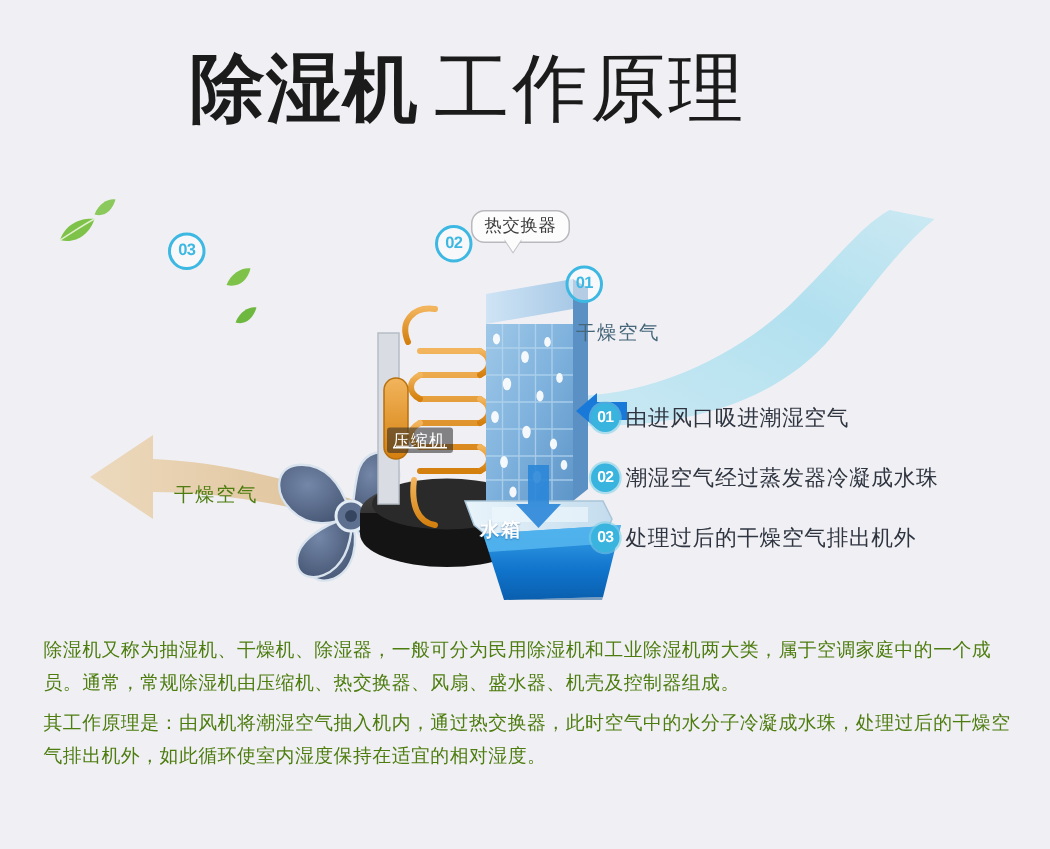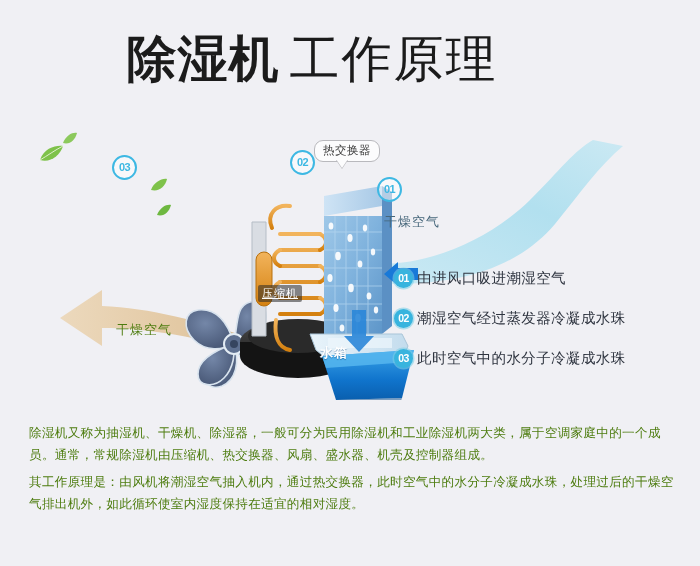--- a/index.html
+++ b/index.html
@@ -404,20 +404,20 @@
   <div class="legend-row">
     <div class="legend-badge">01</div>
     <div class="legend-text">由进风口吸进潮湿空气</div>
   </div>
   <div class="legend-row">
     <div class="legend-badge">02</div>
     <div class="legend-text">潮湿空气经过蒸发器冷凝成水珠</div>
   </div>
   <div class="legend-row">
     <div class="legend-badge">03</div>
-    <div class="legend-text">此时空气中的水分子冷凝成水珠</div>
+    <div class="legend-text">处理过后的干燥空气排出机外</div>
   </div>
 </div>
 
 <div id="copy">
   <p class="para">除湿机又称为抽湿机、干燥机、除湿器，一般可分为民用除湿机和工业除湿机两大类，属于空调家庭中的一个成员。通常，常规除湿机由压缩机、热交换器、风扇、盛水器、机壳及控制器组成。</p>
   <p class="para">其工作原理是：由风机将潮湿空气抽入机内，通过热交换器，此时空气中的水分子冷凝成水珠，处理过后的干燥空气排出机外，如此循环使室内湿度保持在适宜的相对湿度。</p>
 </div>
 
 </body></html>

